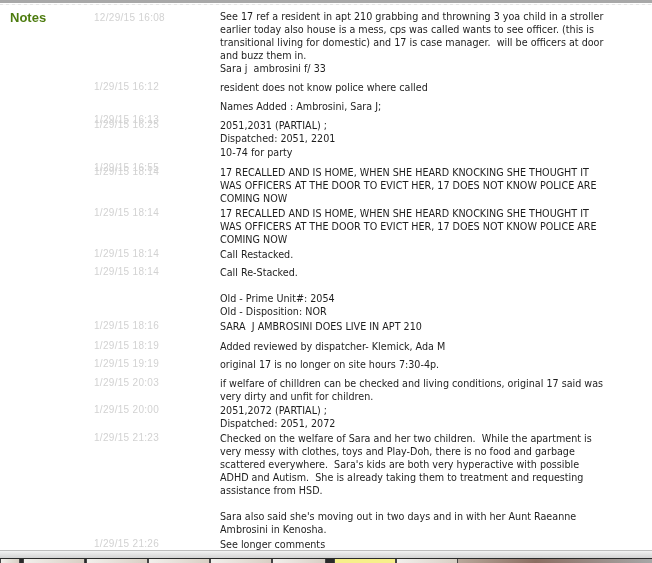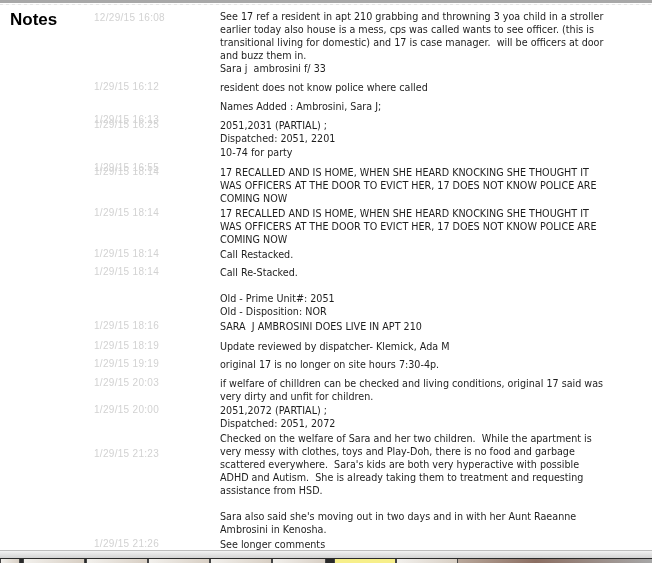--- a/index.html
+++ b/index.html
@@ -12,21 +12,21 @@
     position: absolute; left: 0; top: 0; width: 652px; height: 3px;
     background: #a8a8a8;
   }
   .topline {
     position: absolute; left: 0; top: 4px; width: 652px; height: 1px;
     background: repeating-linear-gradient(90deg, #e6e6e6 0 3px, #f7f7f7 3px 6px);
   }
   .notes-label {
     position: absolute; left: 10px; top: 10px;
     font-family: "Liberation Sans", sans-serif;
-    font-weight: bold; font-size: 17px; color: #000000; text-align: right;
+    font-weight: bold; font-size: 13px; color: #4d7c0f; text-align: right;
   }
   .entries { position: absolute; left: 0; top: 0; width: 652px; }
   .entry { position: absolute; left: 0; width: 652px; }
   .ts {
     position: absolute; left: 94px; width: 110px;
     font-family: "Liberation Sans", sans-serif;
     font-size: 10px; color: #d2d2d2; letter-spacing: 0.3px;
     white-space: nowrap;
   }
   .txt {
@@ -101,47 +101,47 @@
 COMING NOW</div>
   </div>
   <div class="entry" style="top:248px">
     <span class="ts" style="top:0px">1/29/15 18:14</span>
     <div class="txt">Call Restacked.</div>
   </div>
   <div class="entry" style="top:266px">
     <span class="ts" style="top:0px">1/29/15 18:14</span>
     <div class="txt">Call Re-Stacked.
 
-Old - Prime Unit#: 2051
+Old - Prime Unit#: 2054
 Old - Disposition: NOR</div>
   </div>
   <div class="entry" style="top:320px">
     <span class="ts" style="top:0px">1/29/15 18:16</span>
     <div class="txt">SARA  J AMBROSINI DOES LIVE IN APT 210</div>
   </div>
   <div class="entry" style="top:340px">
     <span class="ts" style="top:0px">1/29/15 18:19</span>
-    <div class="txt">Update reviewed by dispatcher- Klemick, Ada M</div>
+    <div class="txt">Added reviewed by dispatcher- Klemick, Ada M</div>
   </div>
   <div class="entry" style="top:358px">
     <span class="ts" style="top:0px">1/29/15 19:19</span>
     <div class="txt">original 17 is no longer on site hours 7:30-4p.</div>
   </div>
   <div class="entry" style="top:377px">
     <span class="ts" style="top:0px">1/29/15 20:03</span>
     <div class="txt">if welfare of chilldren can be checked and living conditions, original 17 said was
 very dirty and unfit for children.</div>
   </div>
   <div class="entry" style="top:404px">
     <span class="ts" style="top:0px">1/29/15 20:00</span>
     <div class="txt">2051,2072 (PARTIAL) ;
 Dispatched: 2051, 2072</div>
   </div>
   <div class="entry" style="top:432px">
-    <span class="ts" style="top:16px">1/29/15 21:23</span>
+    <span class="ts" style="top:0px">1/29/15 21:23</span>
     <div class="txt">Checked on the welfare of Sara and her two children.  While the apartment is
 very messy with clothes, toys and Play-Doh, there is no food and garbage
 scattered everywhere.  Sara's kids are both very hyperactive with possible
 ADHD and Autism.  She is already taking them to treatment and requesting
 assistance from HSD.
 
 Sara also said she's moving out in two days and in with her Aunt Raeanne
 Ambrosini in Kenosha.</div>
   </div>
   <div class="entry" style="top:538px">

